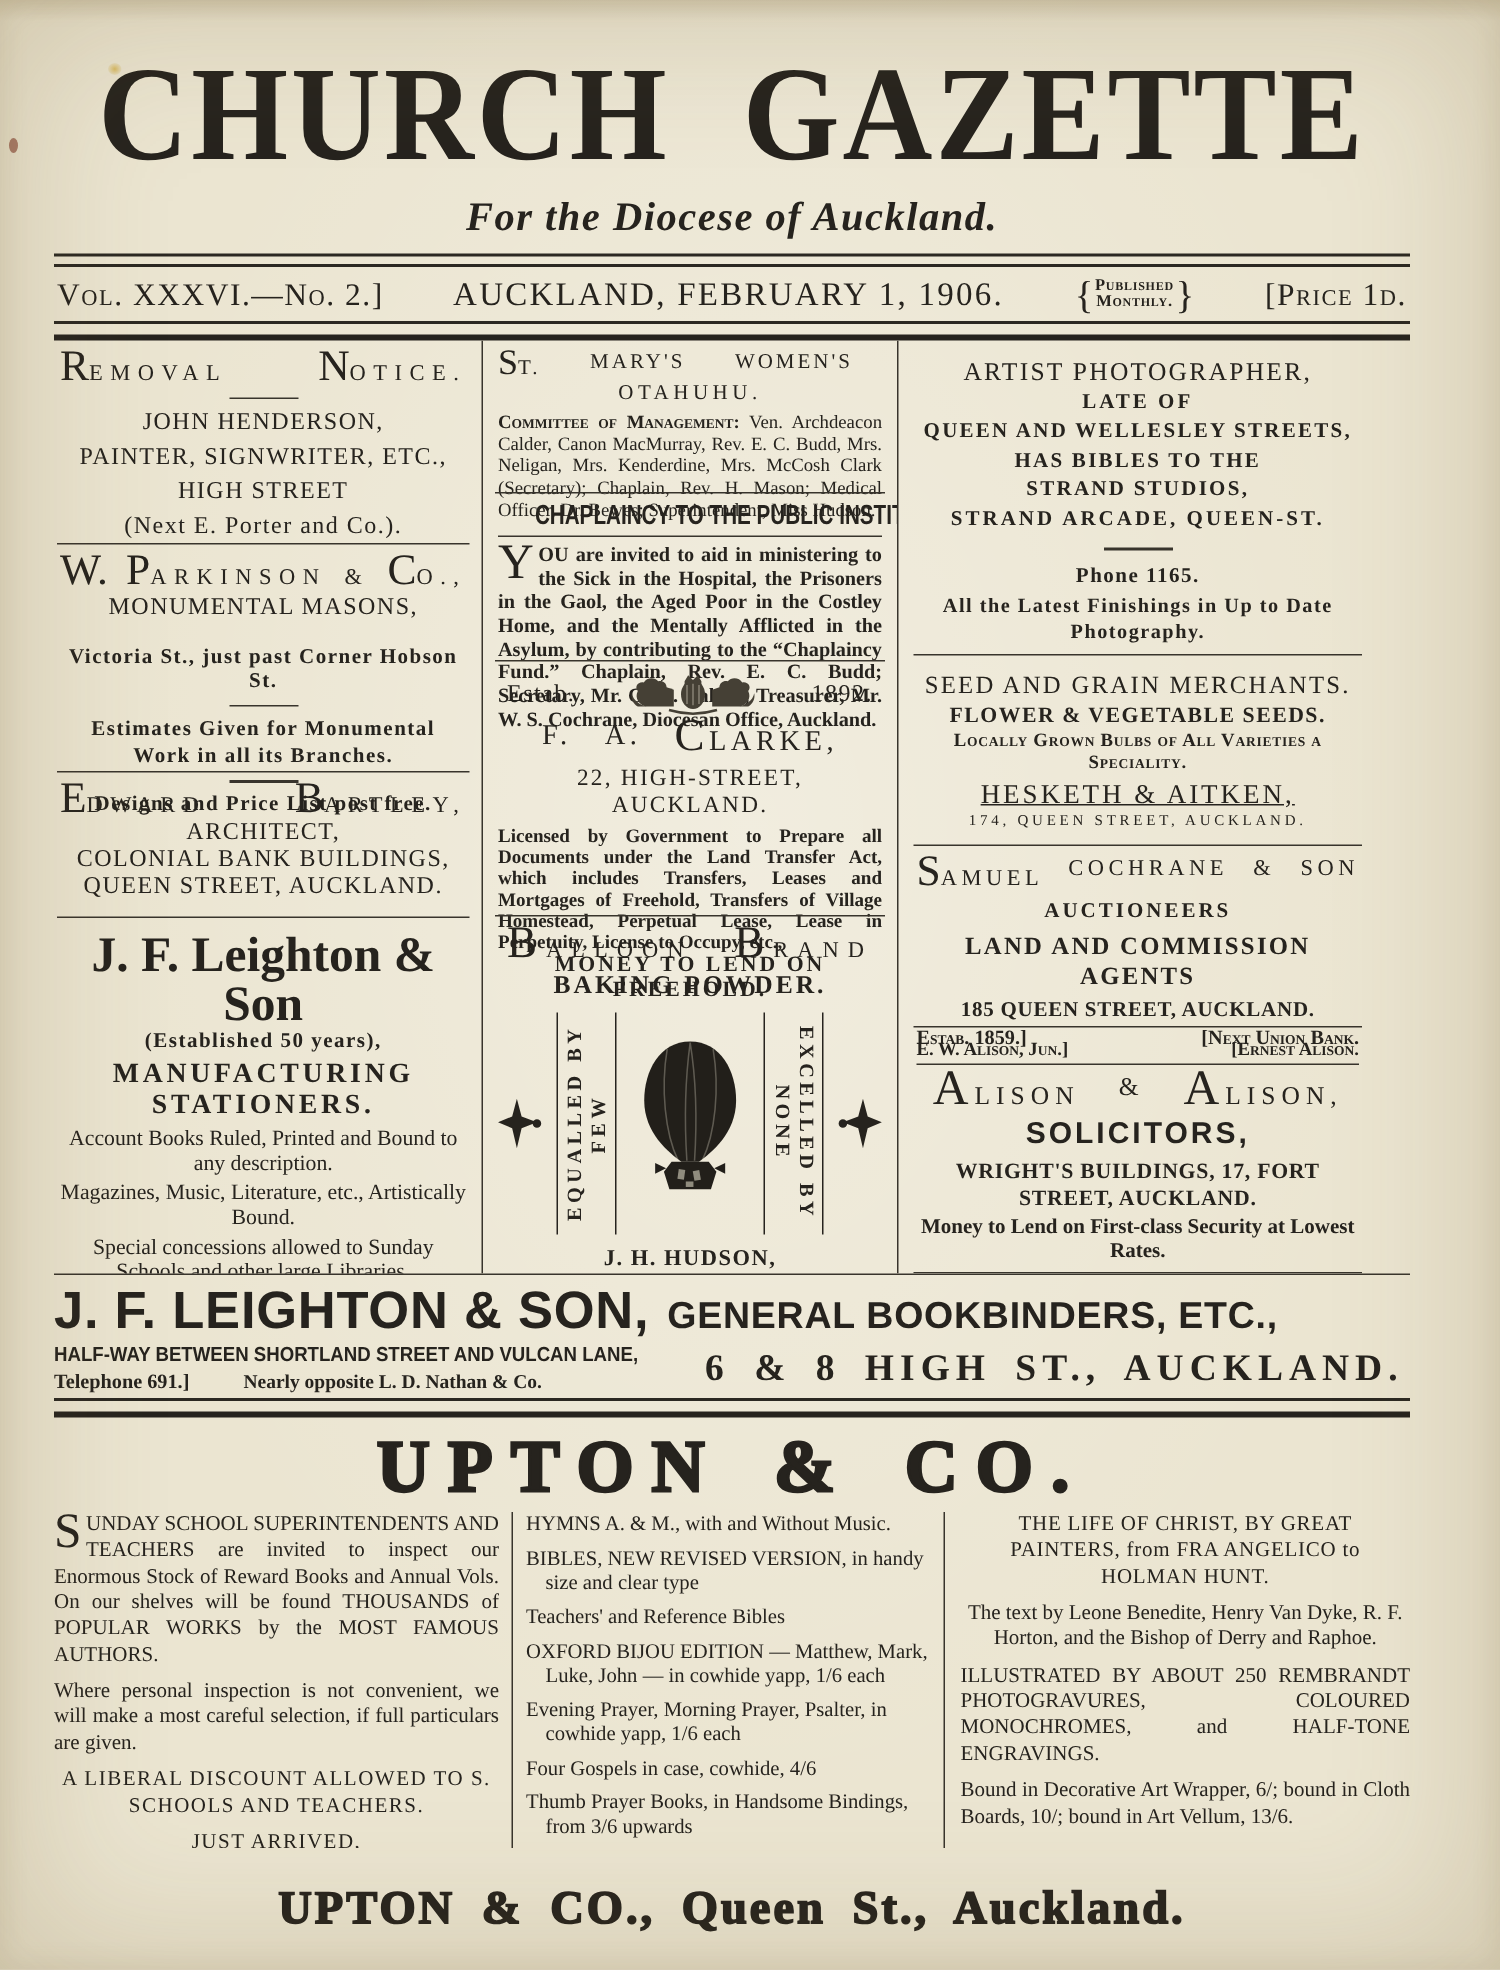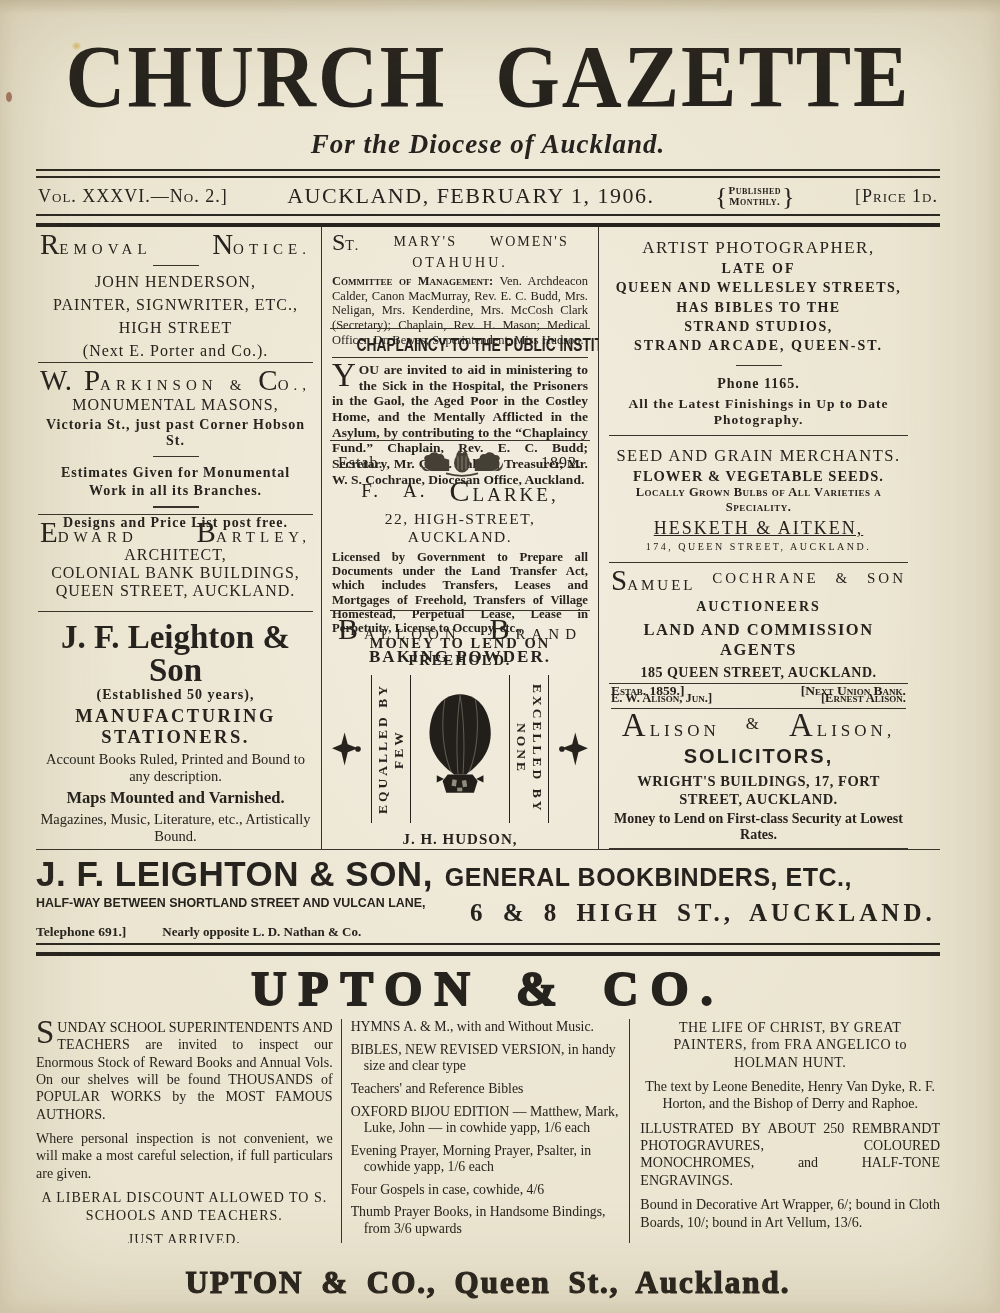--- a/index.html
+++ b/index.html
@@ -19,21 +19,21 @@
     background:radial-gradient(#d5b14a,#e6dcba 70%);opacity:.8;}
   .spot2{position:absolute;top:92px;left:6px;width:6px;height:10px;border-radius:50%;background:#7d3424;opacity:.6;}
 
   
   .masthead{text-align:center;}
   .mast-title{margin:0;font-size:83px;line-height:1.02;font-weight:bold;letter-spacing:2px;word-spacing:26px;
     font-family:"Liberation Serif",serif;transform:scaleY(1.08);}
   .mast-sub{margin-top:10px;font-size:27px;font-weight:bold;font-style:italic;letter-spacing:1px;}
   .rule2{height:5px;border-top:2px solid #2b2822;border-bottom:2px solid #2b2822;margin-top:9px;}
   .dateline{display:flex;align-items:center;justify-content:space-between;padding:5px 2px 4px 2px;}
-  .dl-vol,.dl-price{font-variant:small-caps;font-size:18px;letter-spacing:1px;}
+  .dl-vol,.dl-price{font-variant:small-caps;font-size:21px;letter-spacing:1px;}
   .dl-date{font-size:22px;letter-spacing:1.5px;}
   .dl-pub{display:flex;align-items:center;font-size:11px;line-height:1.05;font-variant:small-caps;}
   .dl-pub .brace{font-size:26px;font-weight:400;padding:0 1px;}
   .dl-pub .stack{display:flex;flex-direction:column;text-align:center;font-weight:bold;letter-spacing:.5px;}
   .rule2b{height:7px;border-top:2px solid #2b2822;border-bottom:4px solid #26231e;}
 
   
   .ads{display:flex;height:622px;overflow:hidden;}
   .col{box-sizing:border-box;overflow:hidden;display:flex;flex-direction:column;}
   .c1{width:285px;padding:0 8px 0 2px;}
@@ -113,21 +113,21 @@
   .al-l2{text-align:center;font-size:14px;font-weight:bold;line-height:1.15;margin-top:3px;}
 
   
   .banner{border-top:1.5px solid #38342c;padding:4px 0 3px 0;}
   .bn-row1{display:flex;align-items:baseline;gap:12px;}
   .bn-name{font-family:"Liberation Sans",sans-serif;font-weight:bold;font-size:35px;letter-spacing:.5px;white-space:nowrap;}
   .bn-role{font-family:"Liberation Sans",sans-serif;font-weight:bold;font-size:25px;letter-spacing:.5px;white-space:nowrap;}
   .bn-row2{display:flex;align-items:flex-start;gap:14px;margin-top:1px;}
   .bn-left{width:420px;}
   .bn-l1{font-family:"Liberation Sans",sans-serif;font-weight:bold;font-size:13.5px;transform:scaleX(.92);transform-origin:0 50%;white-space:nowrap;}
-  .bn-l2{display:flex;gap:36px;font-size:13.5px;font-weight:bold;margin-top:14px;}
+  .bn-l2{display:flex;gap:36px;font-size:13.5px;font-weight:bold;margin-top:3px;}
   .bn-addr{font-size:25px;font-weight:bold;letter-spacing:4px;word-spacing:6px;white-space:nowrap;margin-top:4px;}
 
   
   .upton-head{text-align:center;font-size:49px;font-weight:bold;letter-spacing:12px;word-spacing:10px;
     -webkit-text-stroke:2px #26231e;margin:8px 0 4px 0;line-height:1;}
   .upton-cols{display:flex;height:224px;overflow:hidden;margin-top:6px;}
   .uc1{width:297px;padding-right:8px;}
   .uc2{width:270px;border-left:1.5px solid #38342c;border-right:1.5px solid #38342c;padding:0 9px;}
   .uc3{width:300px;padding-left:10px;}
   .uc1 p,.uc3 p{margin:0 0 7px 0;font-size:14px;line-height:1.24;text-align:justify;}
@@ -183,21 +183,21 @@
       </article>
 
       <article class="a-parkinson">
         <div class="adhead">
           <span><span class="cap">W.</span><span></span></span>
           <span><span class="cap">P</span><span>ARKINSON</span></span>
           <span><span class="cap"></span><span>&amp;</span></span>
           <span><span class="cap">C</span><span>O.,</span></span>
         </div>
         <div class="adline" style="margin-top:2px;">MONUMENTAL MASONS,</div>
-        <div class="adline small" style="font-weight:bold;margin-top:3px;">Victoria St., just past Corner Hobson St.</div>
+        <div class="adline small" style="font-weight:bold;margin-top:17px;">Victoria St., just past Corner Hobson St.</div>
         <div class="mini-rule"></div>
         <div class="adline small" style="font-weight:bold;line-height:1.25;">Estimates Given for Monumental Work in all its Branches.</div>
         <div class="mini-rule"></div>
         <div class="adline small" style="font-weight:bold;">Designs and Price List post free.</div>
       </article>
 
       <article class="a-bartley">
         <div class="adhead">
           <span><span class="cap">E</span><span>DWARD</span></span>
           <span><span class="cap">B</span><span>ARTLEY,</span></span>
@@ -205,21 +205,20 @@
         <div class="adline">ARCHITECT,</div>
         <div class="adline">COLONIAL BANK BUILDINGS,</div>
         <div class="adline" style="padding-bottom:6px;">QUEEN STREET, AUCKLAND.</div>
       </article>
 
       <article class="a-leighton">
         <div class="lg-title">J. F. Leighton &amp; Son</div>
         <div class="lg-estab">(Established 50 years),</div>
         <div class="lg-manu">MANUFACTURING STATIONERS.</div>
         <div class="lg-body">Account Books Ruled, Printed and Bound to any description.</div>
-        <div class="lg-maps">Maps Mounted and Varnished.</div>
         <div class="lg-body">Magazines, Music, Literature, etc., Artistically Bound.</div>
         <div class="lg-body">Special concessions allowed to Sunday Schools and other large Libraries.</div>
 
       </article>
     </section>
 
     <section class="col c2">
       <article class="a-stmarys">
         <div class="adhead">
           <span><span class="cap">S</span><span>T.</span></span>

